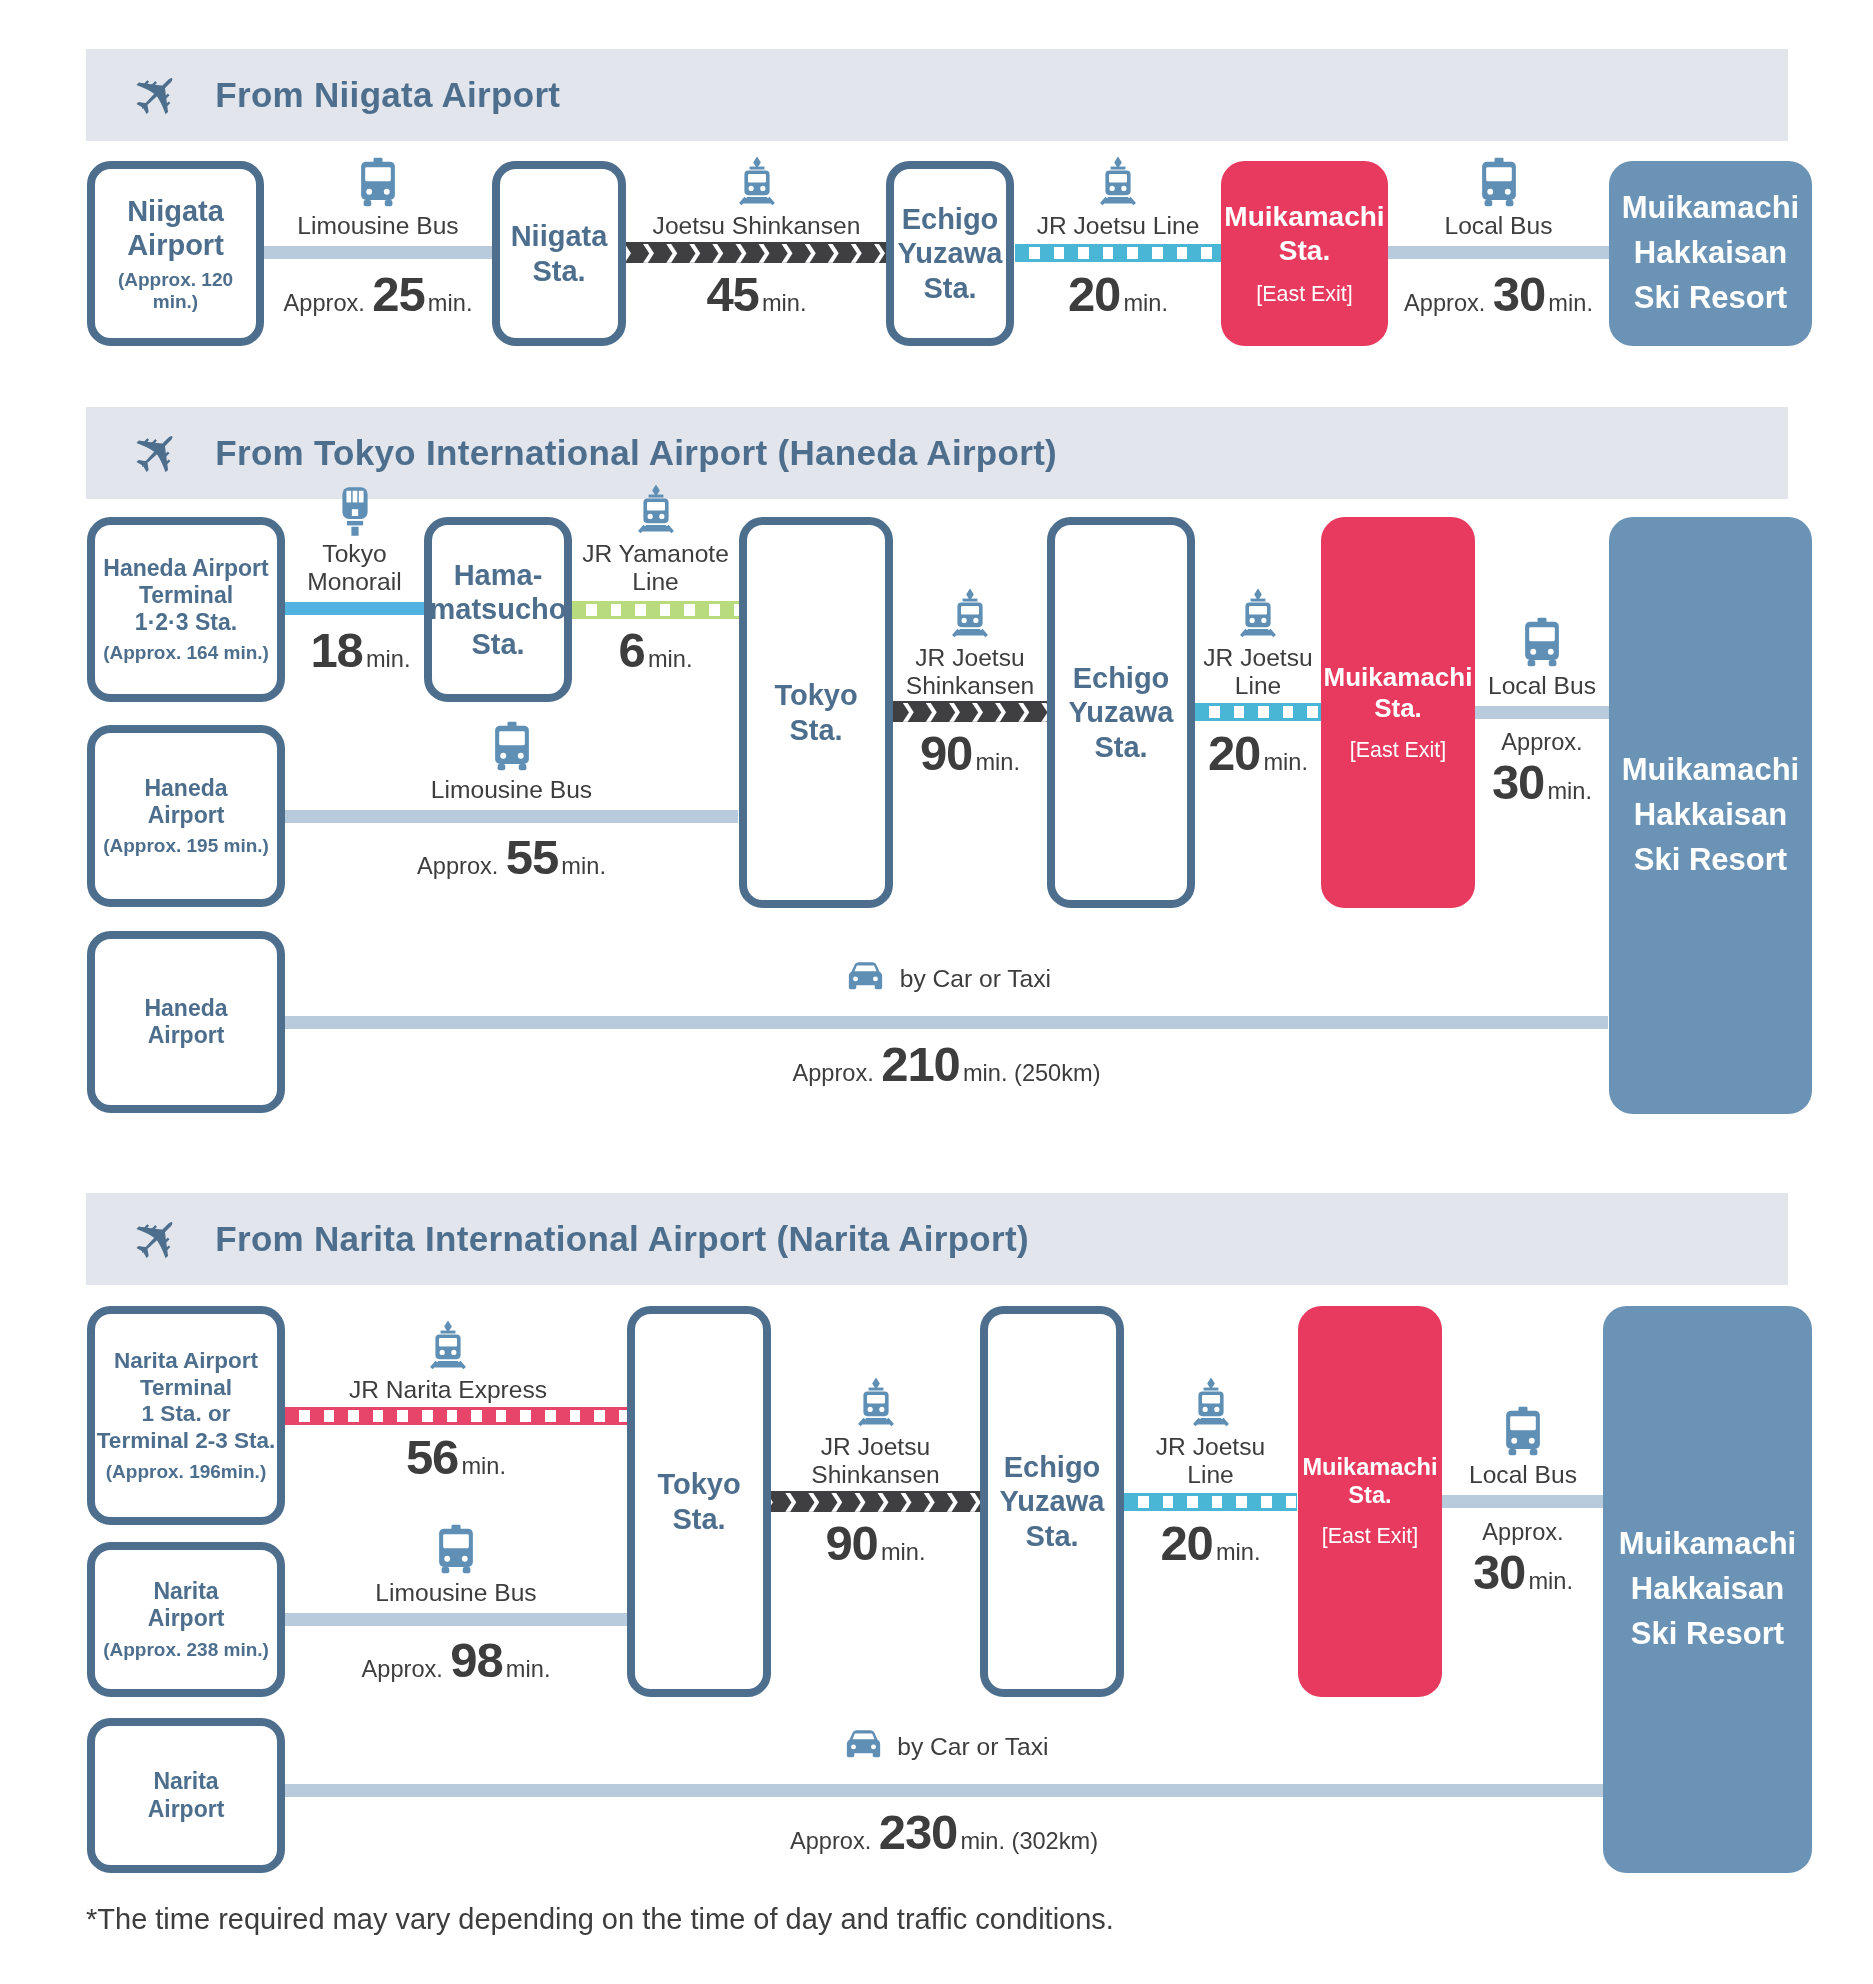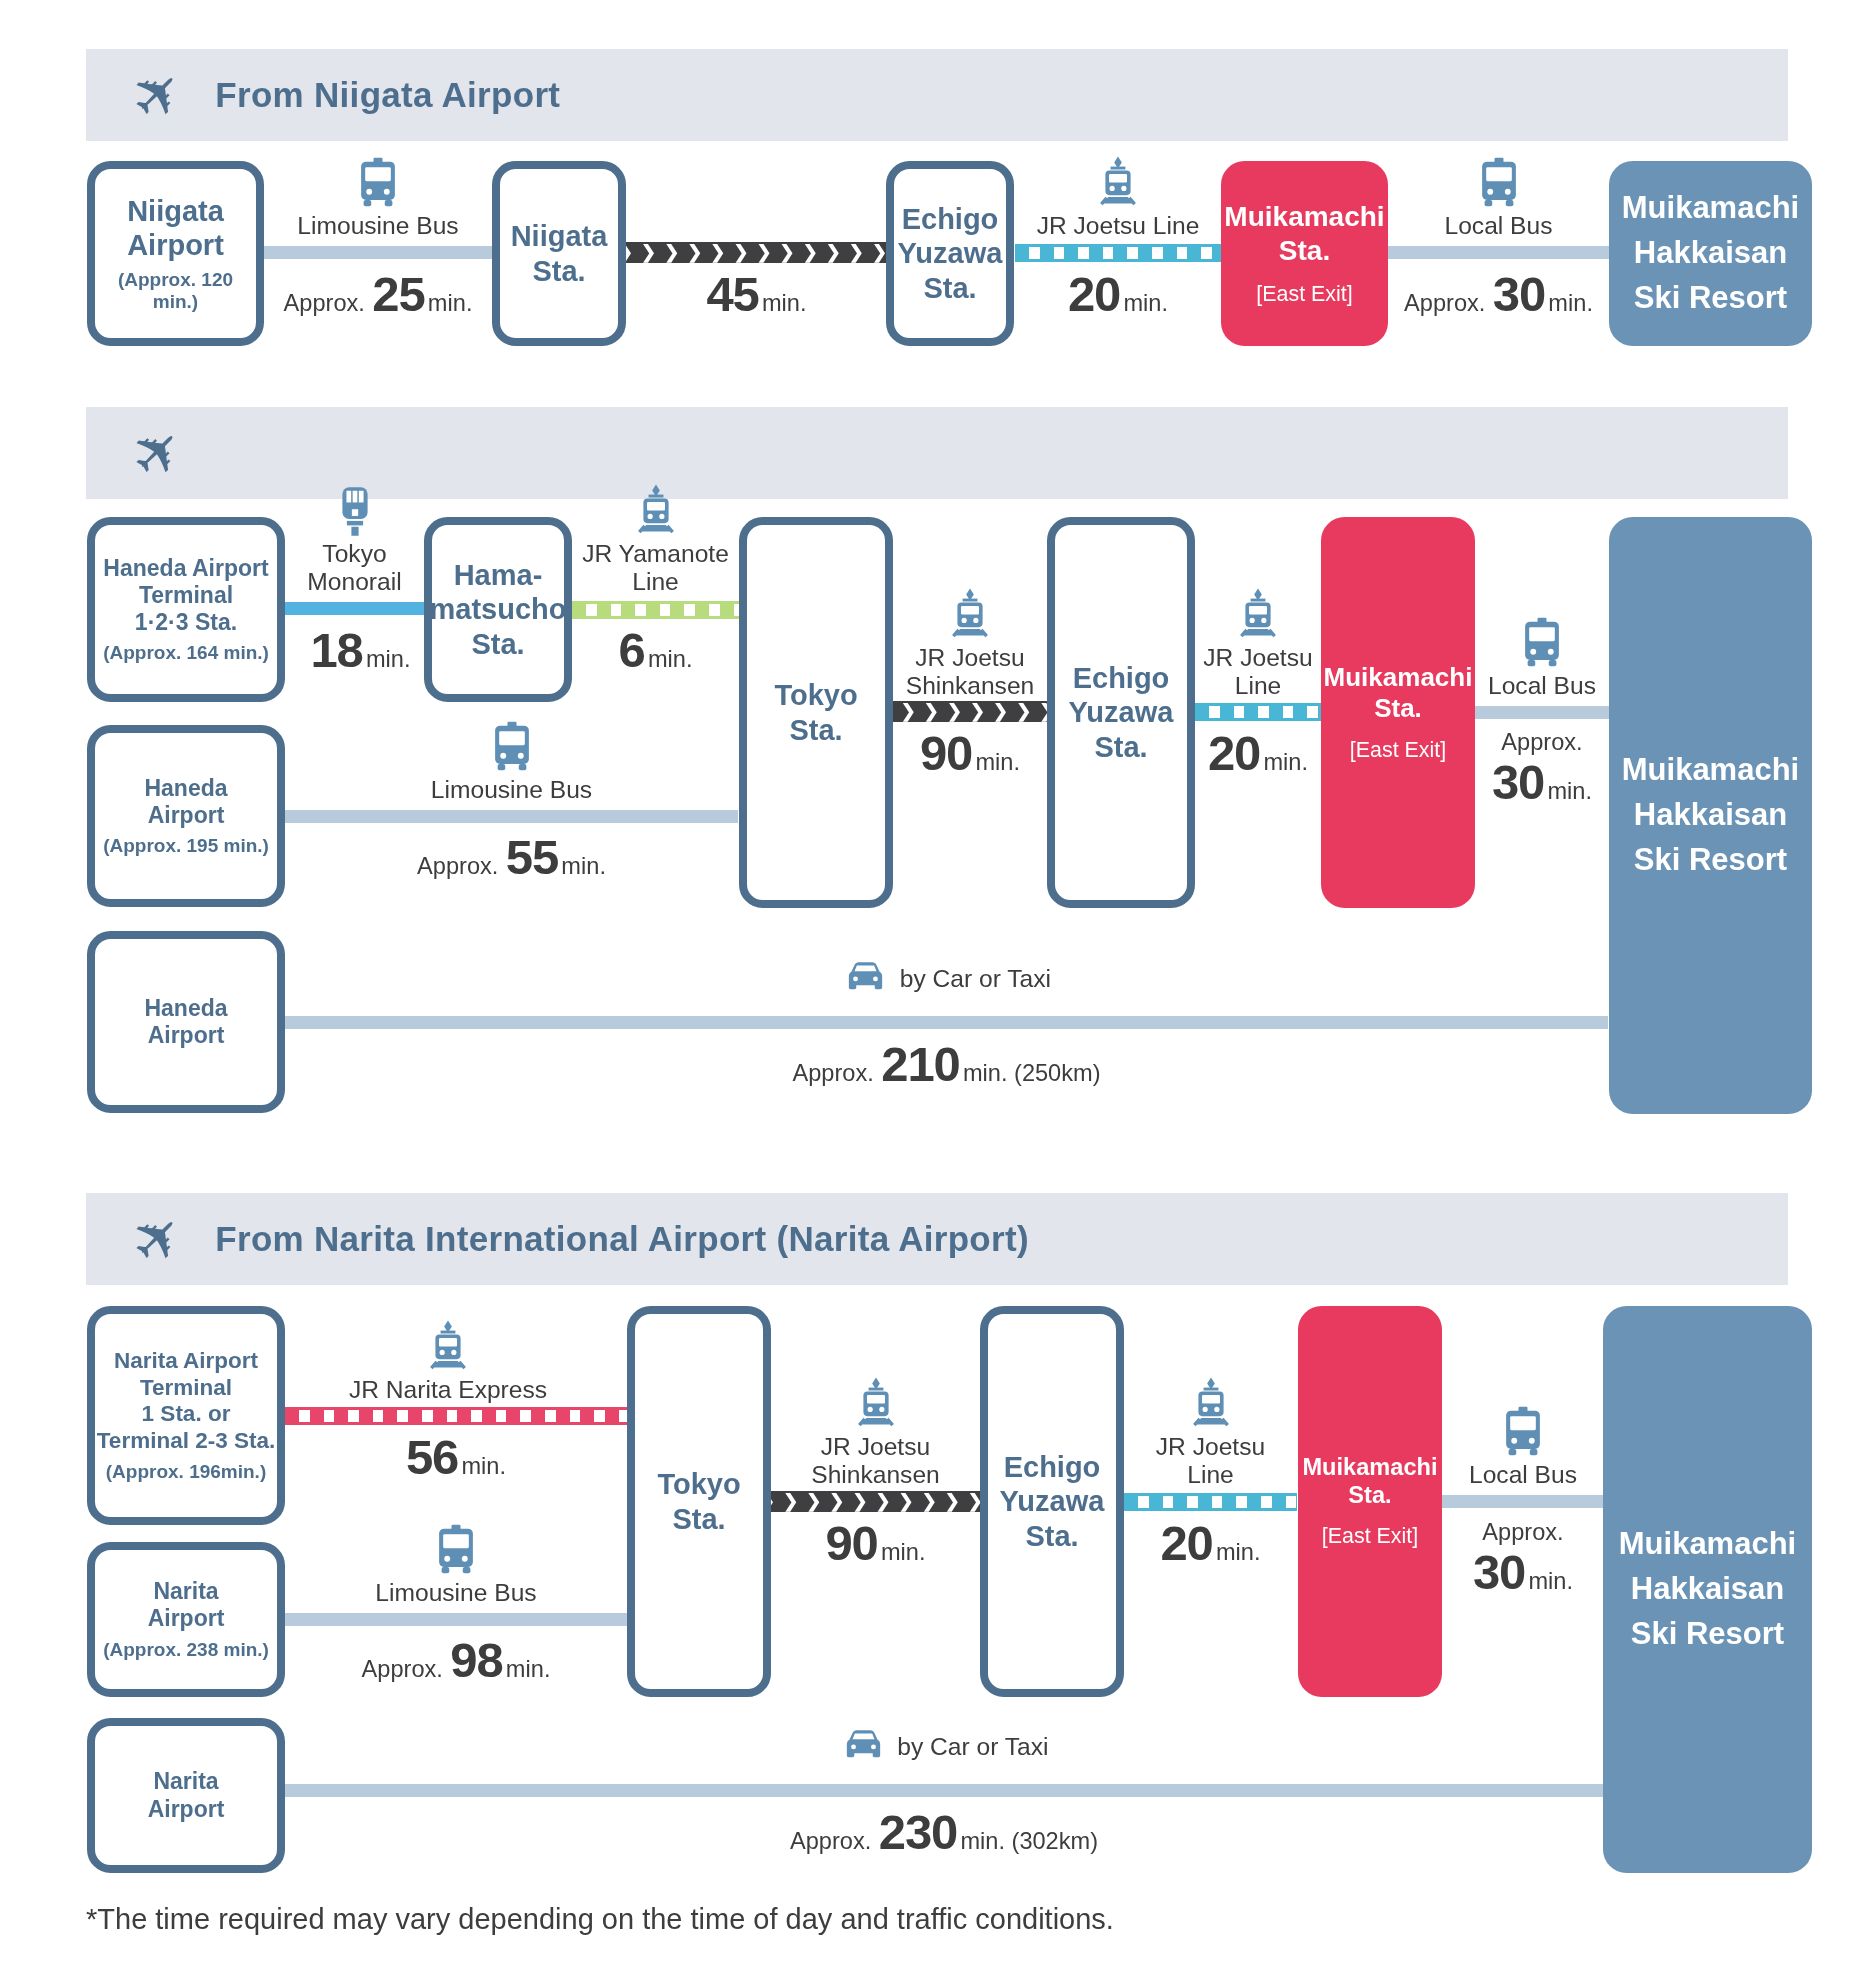--- a/index.html
+++ b/index.html
@@ -127,20 +127,26 @@
   </div>
 
   <div class="box" style="left:492px;top:161px;width:134px;height:185px">
     <div class="box-label">Niigata
 Sta.</div>
   </div>
 
   <div class="line chevron" style="left:626px;top:242px;width:261px">
     <span class="chev">❯❯❯❯❯❯❯❯❯❯❯❯❯❯❯❯❯❯❯❯❯❯❯❯❯❯❯❯</span>
   </div>
+  <div class="link-label" style="left:626px;top:156px;width:261px">
+    <svg class="svg-icon" viewBox="0 0 24 24">
+        <use href="#i-train"></use>
+      </svg>
+    <div class="link-name">Joetsu Shinkansen</div>
+  </div>
   <div class="link-time" style="left:626px;top:270px;width:261px">
     <span class="t-val">45</span>
       <span class="t-suf">min.</span>
   </div>
 
   <div class="box" style="left:886px;top:161px;width:128px;height:185px">
     <div class="box-label">Echigo
 Yuzawa
 Sta.</div>
   </div>
@@ -177,20 +183,21 @@
   </div>
 
   <div class="box resort" style="left:1609px;top:161px;width:203px;height:185px">
     <div class="box-label">Muikamachi
 Hakkaisan
 Ski Resort</div>
   </div>
 
   <div class="sec-header" style="top:407px">
     <span class="plane">✈</span>
+    <span class="sec-title">From Tokyo International Airport (Haneda Airport)</span>
   </div>
 
   <div class="box wide" style="left:87px;top:517px;width:198px;height:185px">
     <div class="box-label">Haneda Airport
 Terminal
 1·2·3 Sta.</div>
     <div class="box-sub">(Approx. 164 min.)</div>
   </div>
 
   <div class="line cyan-solid" style="left:285px;top:602px;width:139px"></div>

